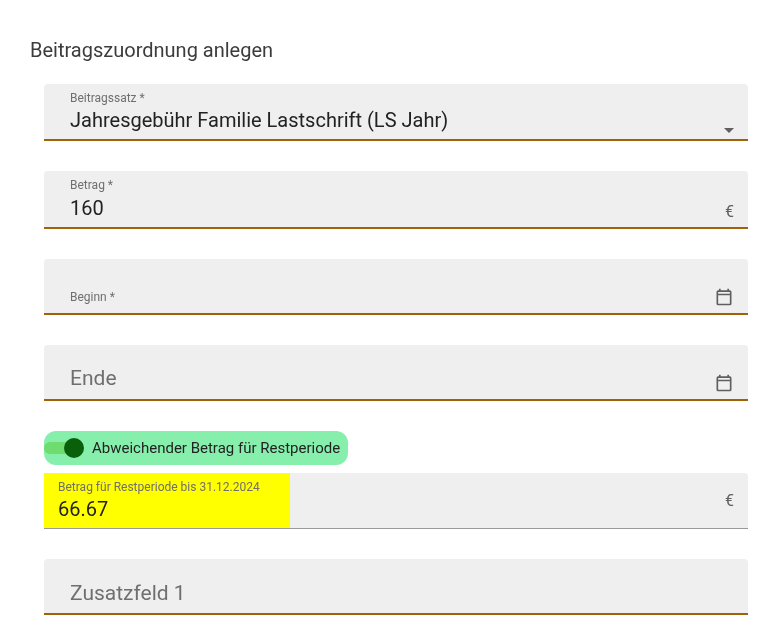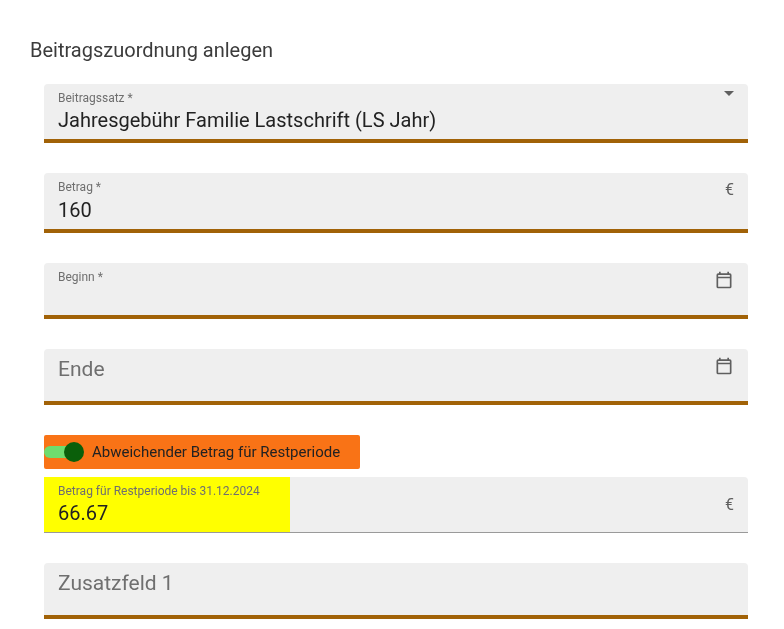--- a/index.html
+++ b/index.html
@@ -20,25 +20,25 @@
     color: #3c3c3c;
     margin: 8px 0 22px 2px;
   }
 
   .field-row {
     margin: 0 0 30px 16px;
   }
 
   .field {
     background: #efefef;
-    border-bottom: 4px solid #a16207;
-    padding: 7px 14px 6px 14px;
+    border-bottom: 2px solid #a16207;
+    padding: 7px 14px 6px 26px;
     min-height: 56px;
     display: flex;
-    align-items: flex-start;
+    align-items: flex-end;
     position: relative;
     border-top-left-radius: 4px;
     border-top-right-radius: 4px;
   }
   .field-content {
     flex: 1;
     display: flex;
     flex-direction: column;
     justify-content: center;
   }
@@ -74,23 +74,23 @@
 
   
   .toggle-row {
     margin: 0 0 8px 16px;
     display: flex;
     align-items: center;
   }
   .toggle-row .hl-wrap {
     display: inline-flex;
     align-items: center;
-    background: #f97316;
-    padding: 6px 20px 6px 0;
-    border-radius: 2px;
+    background: #86efac;
+    padding: 6px 8px 6px 0;
+    border-radius: 12px;
   }
   .switch {
     position: relative;
     width: 40px;
     height: 22px;
     margin: 0 8px 0 0;
   }
   .switch-track {
     position: absolute;
     left: 0; top: 5px;

